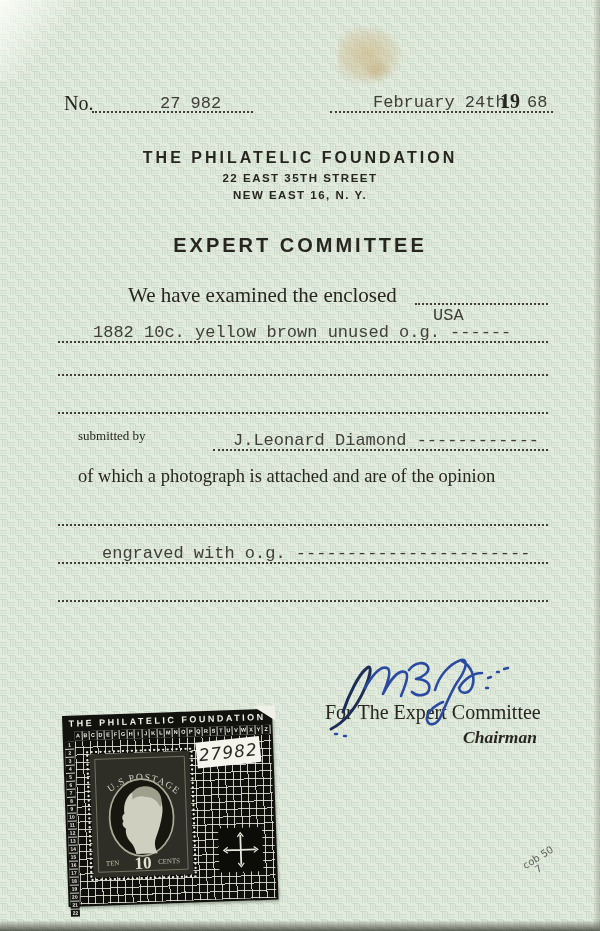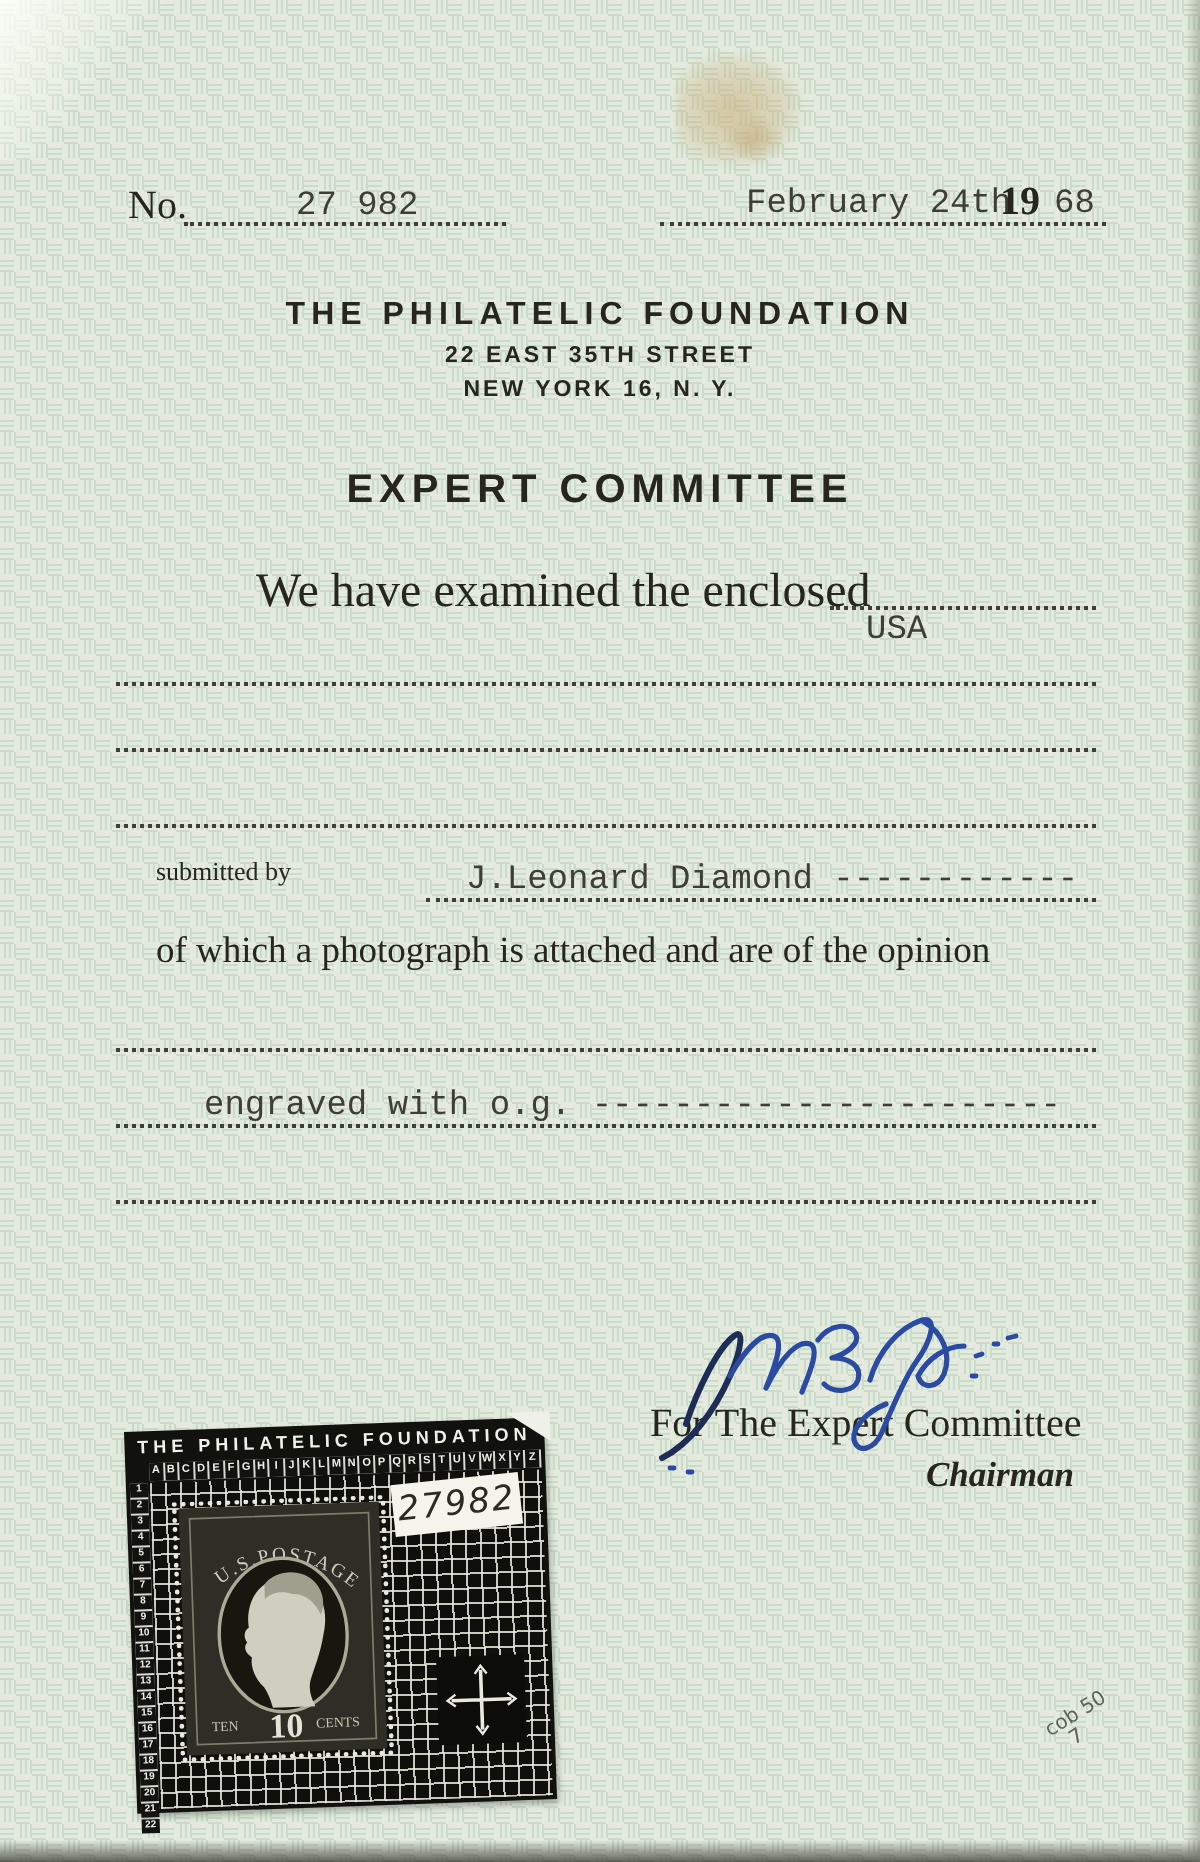--- a/index.html
+++ b/index.html
@@ -74,36 +74,37 @@
     <rect width="600" height="931" fill="#e4ebde"></rect>
     <rect width="600" height="931" fill="url(#weave)"></rect>
   </svg>
 
   <div class="crease"></div>
   <div class="stain"></div>
   <div class="stain2"></div>
 
   <div class="serif" style="left:64px;top:92px;font-size:20px;">No.</div>
   <div class="dotline" style="left:92px;top:111px;width:161px;"></div>
-  <div class="typed" style="left:148px;top:94px;text-align:right;">27 982</div>
+  <div class="typed" style="left:160px;top:94px;text-align:right;">27 982</div>
   <div class="dotline" style="left:330px;top:111px;width:223px;"></div>
   <div class="typed" style="left:373px;top:93px;">February 24th</div>
   <div class="serif" style="left:500px;top:90px;font-size:20px;font-weight:600;">19</div>
   <div class="typed" style="left:527px;top:93px;">68</div>
 
   <div class="heading" style="top:149px;font-size:16px;letter-spacing:3px;">THE PHILATELIC FOUNDATION</div>
   <div class="heading" style="top:172px;font-size:11.5px;letter-spacing:1.5px;text-align:center;">22 EAST 35TH STREET</div>
-  <div class="heading" style="top:189px;font-size:11.5px;letter-spacing:1.5px;">NEW YORK 16, N. Y.</div>
+  <div class="heading" style="top:189px;font-size:11.5px;letter-spacing:1.5px;">NEW EAST 16, N. Y.</div>
   <div class="heading" style="top:234px;font-size:20px;letter-spacing:3px;">EXPERT COMMITTEE</div>
 
-  <div class="serif" style="left:128px;top:283px;font-size:24px;text-align:right;">We have examined the enclosed</div>
+  <div class="serif" style="left:128px;top:283px;font-size:21px;text-align:right;">We have examined the enclosed</div>
   <div class="dotline" style="left:415px;top:303px;width:133px;"></div>
   <div class="typed" style="left:433px;top:286px;margin-top:20px;">USA</div>
 
   <div class="dotline" style="left:58px;top:341px;width:490px;"></div>
+  <div class="typed" style="left:93px;top:323px;">1882 10c. yellow brown unused o.g. ------</div>
 
   <div class="dotline" style="left:58px;top:374px;width:490px;"></div>
   <div class="dotline" style="left:58px;top:412px;width:490px;"></div>
 
   <div class="serif" style="left:78px;top:428px;font-size:13px;">submitted by</div>
   <div class="dotline" style="left:213px;top:449px;width:335px;"></div>
   <div class="typed" style="left:233px;top:431px;">J.Leonard Diamond  ------------</div>
 
   <div class="serif" style="left:78px;top:466px;font-size:18.5px;">of which a photograph is attached and are of the opinion</div>
 

